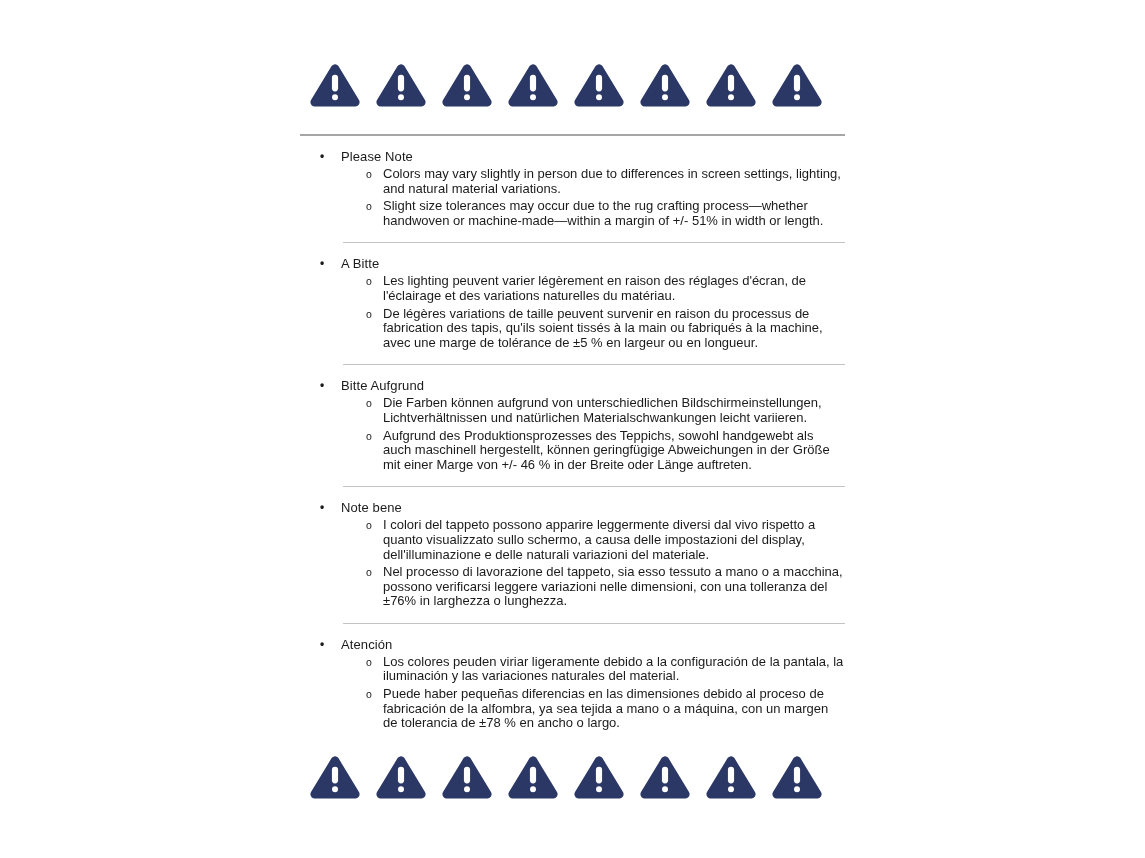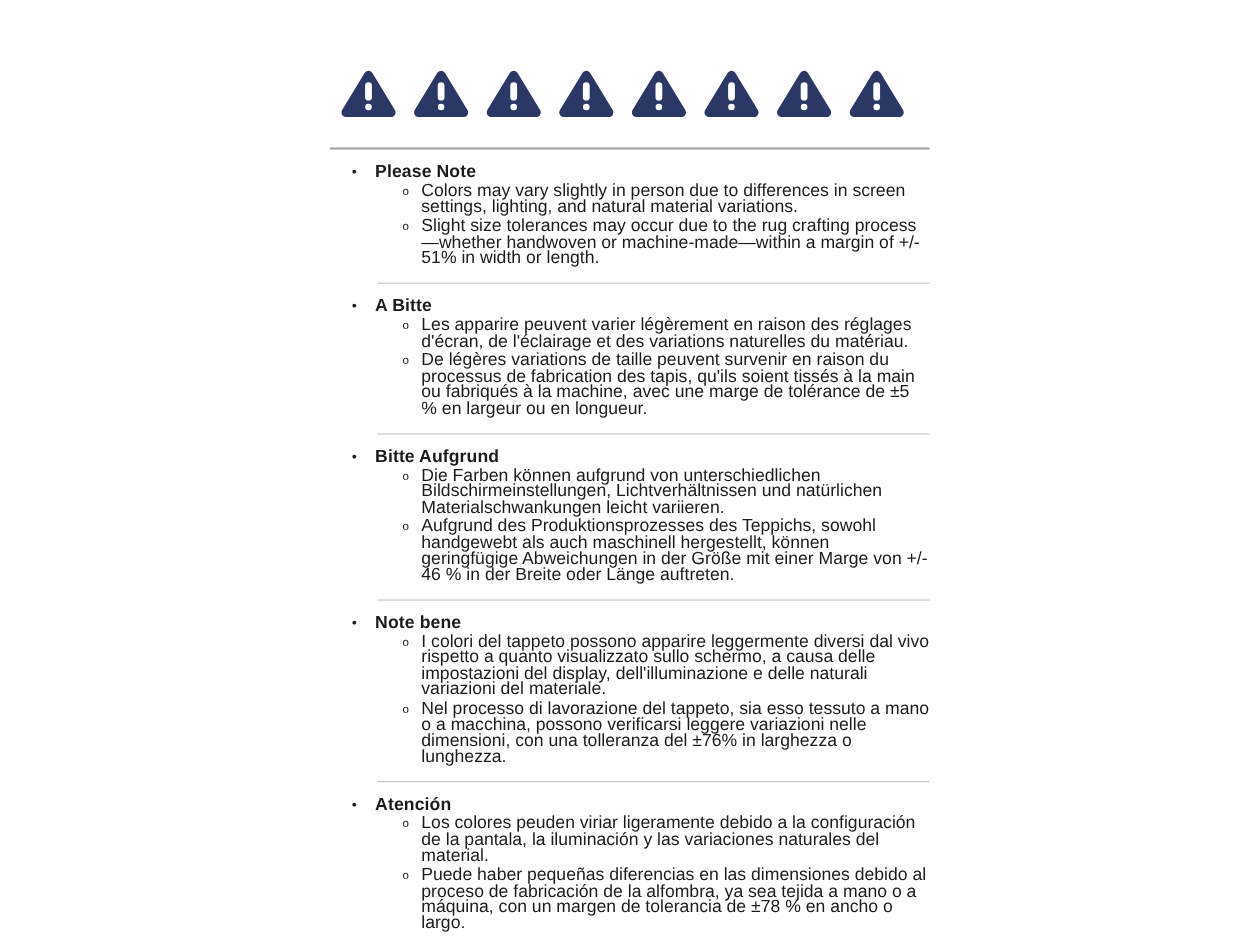--- a/index.html
+++ b/index.html
@@ -18,25 +18,25 @@
 
   .triangle-row{display:flex;gap:16px;padding-left:10px;}
   .triangle-row.top{margin-top:61px;}
   .triangle-row.bottom{margin-top:22px;}
   .warning-triangle{width:50px;height:50px;display:block;}
 
   .rule-top{height:0;border:none;border-top:2px solid var(--rule-top);margin:23px 0 0 0;}
 
   .heading-row{display:flex;margin:13px 0 0 20px;}
   .bullet{width:21px;font-size:12px;font-weight:700;line-height:15px;}
-  .heading{margin:0;font-size:16px;font-weight:700;line-height:15px;letter-spacing:.1px;}
+  .heading{margin:0;font-size:13px;font-weight:400;line-height:15px;letter-spacing:.1px;}
 
   .item-row{display:flex;margin:3px 0 0 66px;}
   .sub-bullet{width:17px;font-size:10.5px;line-height:14.6px;}
-  .item-text{margin:0;width:462px;font-size:16px;line-height:14.6px;}
+  .item-text{margin:0;width:462px;font-size:13px;line-height:14.6px;}
 
   .section-rule{height:0;border:none;border-top:1.5px solid var(--rule-section);margin:14px 0 0 43px;}
 </style>
 </head>
 <body>
 
 <div class="doc">
 
   <div class="triangle-row top">
   <svg class="warning-triangle" viewBox="0 0 60 54" aria-hidden="true">
@@ -106,21 +106,21 @@
     <hr class="section-rule">
   </section>
 
   <section class="note-section">
     <div class="heading-row">
       <span class="bullet">•</span>
       <h3 class="heading">A Bitte</h3>
     </div>
     <div class="item-row">
       <span class="sub-bullet">o</span>
-      <p class="item-text">Les apparire peuvent varier légèrement en raison des réglages d'écran, de l'éclairage et des variations naturelles du matériau.</p>
+      <p class="item-text">Les lighting peuvent varier légèrement en raison des réglages d'écran, de l'éclairage et des variations naturelles du matériau.</p>
     </div>
     <div class="item-row">
       <span class="sub-bullet">o</span>
       <p class="item-text">De légères variations de taille peuvent survenir en raison du processus de fabrication des tapis, qu'ils soient tissés à la main ou fabriqués à la machine, avec une marge de tolérance de ±5 % en largeur ou en longueur.</p>
     </div>
     <hr class="section-rule">
   </section>
 
   <section class="note-section">
     <div class="heading-row">

